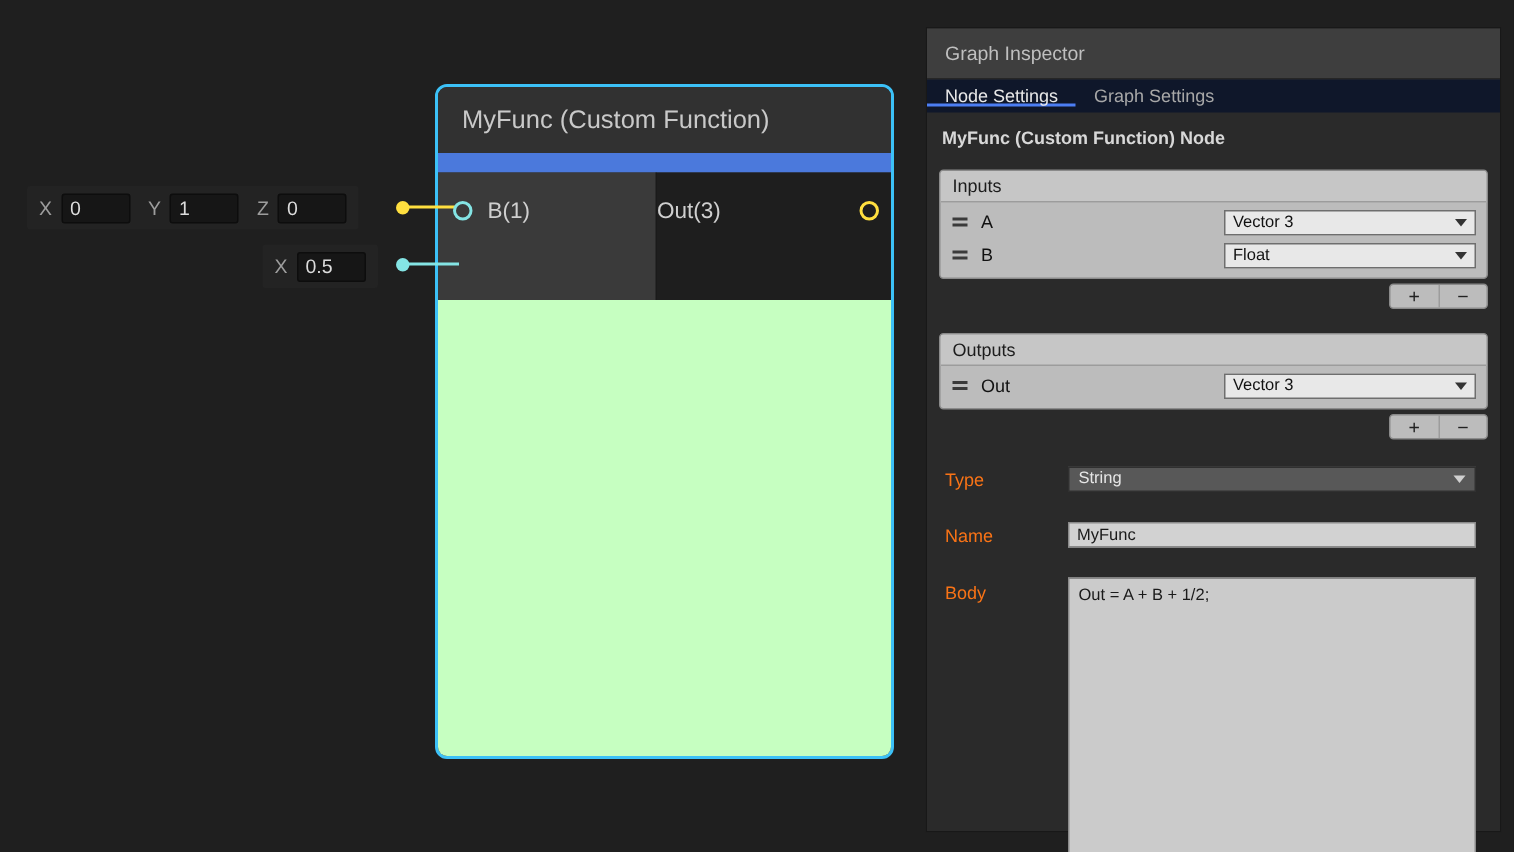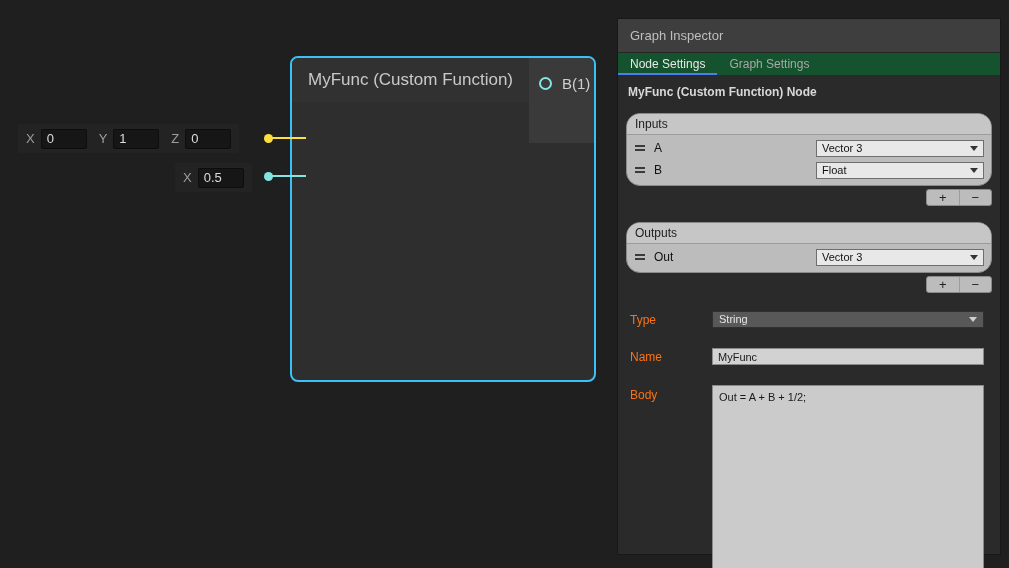--- a/index.html
+++ b/index.html
@@ -16,50 +16,50 @@
 
   .dot { position:absolute; width:9px; height:9px; border-radius:50%; z-index:3; }
   .dot.v3 { background:#FFDF3F; }
   .dot.f1 { background:#84E4E4; }
 
   .wire { position:absolute; height:2px; z-index:3; }
   .wire.v3 { background:#FFDF3F; }
   .wire.f1 { background:#84E4E4; }
 
   
-  .node { position:absolute; left:290px; top:56px; width:306px; height:326px;
+  .node { position:absolute; left:290px; top:56px; width:306px; height:450px;
           background:#2e2e2e; border:2px solid #3CC1F7; border-radius:8px; overflow:hidden;
-          display:flex; flex-direction:row; }
+          display:flex; flex-direction:column; }
   .node-header { height:44px; background:#313131; display:flex; align-items:center; padding:0 16px; }
   .node-title { color:#c9c9c9; font-size:17px; white-space:nowrap; }
   .node-blue { height:13px; background:#4B79DC; }
   .node-ports { height:85px; display:flex; }
   .ports-left { width:146px; background:#3a3a3a; border-right:1px solid #1a1a1a; padding-top:7px; }
   .ports-right { flex:1; background:#1e1e1e; padding-top:7px; }
   .port-row { height:36px; display:flex; align-items:center; gap:10px; padding-left:10px; }
   .port-row.out { justify-content:space-between; padding-right:8px; padding-left:0; }
   .port { width:13px; height:13px; border-radius:50%; position:relative; z-index:4; }
   .port.v3 { border:2px solid #FFDF3F; background:#3a3a3a; }
   .port.f1 { border:2px solid #84E4E4; background:#3a3a3a; }
   .port.outp { border:2px solid #FFDF3F; background:#1e1e1e; }
   .port-label { color:#cfcfcf; font-size:15px; }
   .node-preview { flex:1; background:#C6FFC1; }
 
   
   .panel { position:absolute; left:617px; top:18px; width:384px; height:537px; background:#2a2a2a;
            display:flex; flex-direction:column; border:1px solid #181818; }
   .panel-title { height:34px; background:#3e3e3e; color:#bfbfbf; font-size:13px;
                  display:flex; align-items:center; padding:0 12px; border-bottom:1px solid #262626; flex:none; }
-  .panel-tabs { height:22px; background:#14532d; display:flex; flex:none; }
+  .panel-tabs { height:22px; background:#0f172a; display:flex; flex:none;align-items:center; }
   .tab { padding:0 12px; font-size:12px; color:#a8a8a8; display:flex; align-items:center; cursor:default; }
   .tab.active { color:#e8e8e8; box-shadow:inset 0 -2px 0 #4C7EF3; }
   .panel-body { flex:1; padding:0 8px 8px 8px; }
   .heading { font-size:12px; font-weight:bold; color:#d8d8d8; margin:10px 2px 14px 2px; }
 
-  .ubox { background:#BCBCBC; border:1px solid #8a8a8a; border-radius:14px; overflow:hidden; padding-bottom:4px; }
+  .ubox { background:#BCBCBC; border:1px solid #8a8a8a; border-radius:3px; overflow:hidden; padding-bottom:4px; }
   .ubox-title { font-size:12px; color:#1c1c1c; padding:3px 8px; background:#C6C6C6;
                 border-bottom:1px solid #9c9c9c; margin-bottom:2px; }
   .ubox-row { height:22px; display:flex; align-items:center; padding:0 7px; }
   .handle { width:14px; height:8px; margin-right:6px; position:relative; }
   .handle::before, .handle::after { content:""; position:absolute; left:1px; width:10px; height:2px; background:#3a3a3a; }
   .handle::before { top:1px; } .handle::after { top:5px; }
   .row-name { font-size:12px; color:#111; flex:1; }
   .ldrop { width:168px; height:17px; background:#E8E8E8; border:1px solid #6e6e6e; display:flex;
            align-items:center; padding:0 5px; font-size:11px; color:#111; }
   .ldrop .val { flex:1; line-height:15px; }

